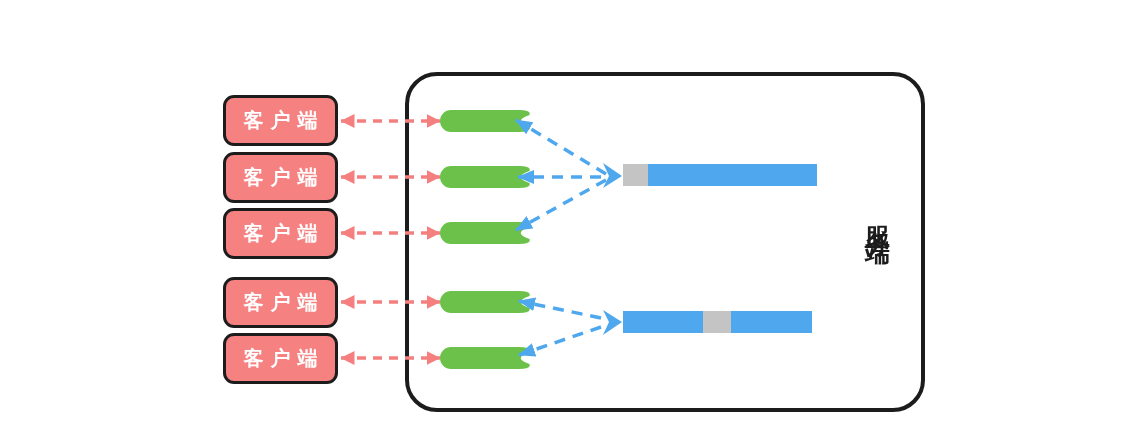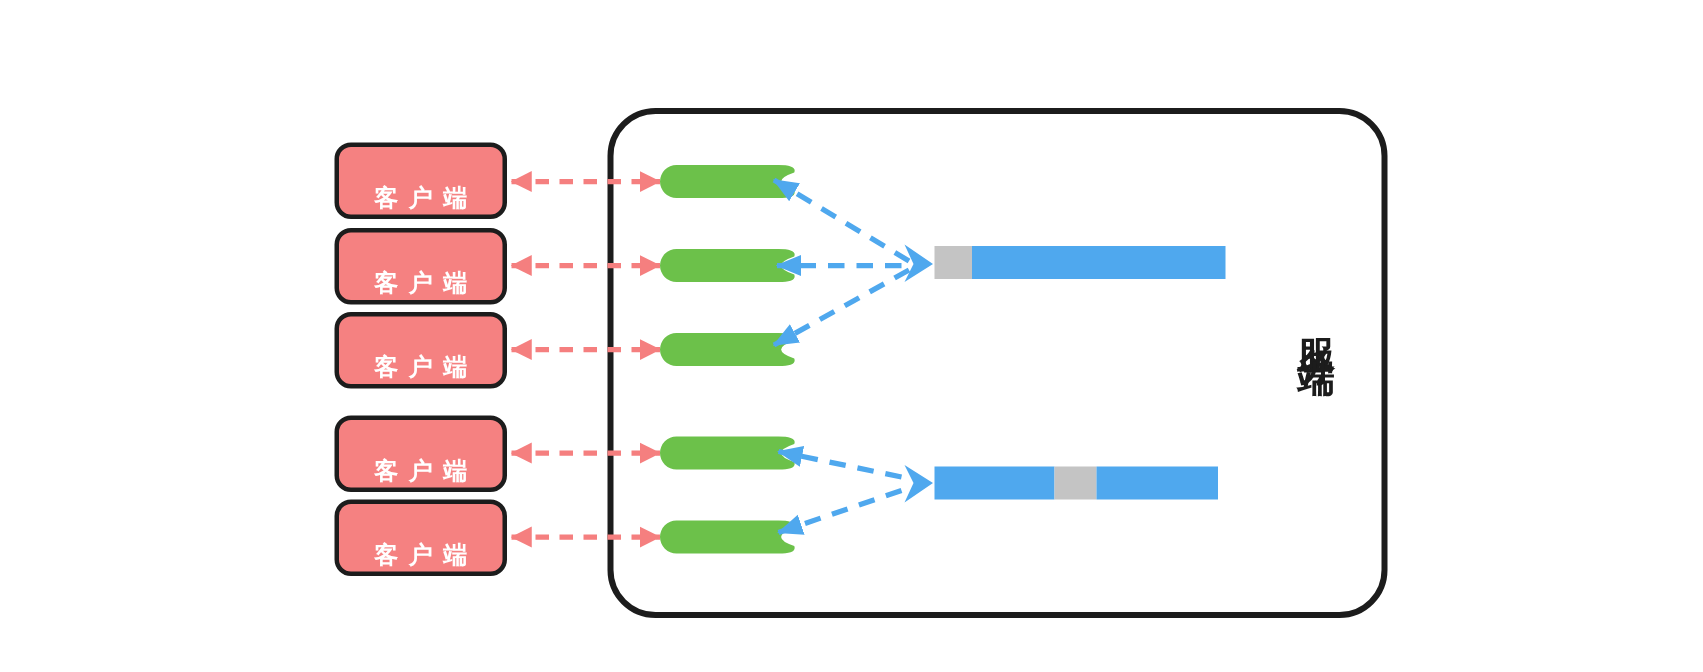--- a/index.html
+++ b/index.html
@@ -53,24 +53,24 @@
   }
   .client-box {
     position: absolute;
     left: 223px;
     width: 109px;
     height: 45px;
     background: var(--client-fill, #f58181);
     border: 3px solid var(--ink, #1c1c1c);
     border-radius: 11px;
     display: flex;
-    align-items: flex-end;
+    align-items: center;
     justify-content: center;
     color: var(--client-text, #ffffff);
-    font-size: 16px;
+    font-size: 20px;
     font-weight: 600;
     letter-spacing: 7px;
     text-indent: 7px; 
     box-sizing: content-box;
   }
   .server-label {
     position: absolute;
     left: 861px;
     top: 206px;
     writing-mode: vertical-rl;

